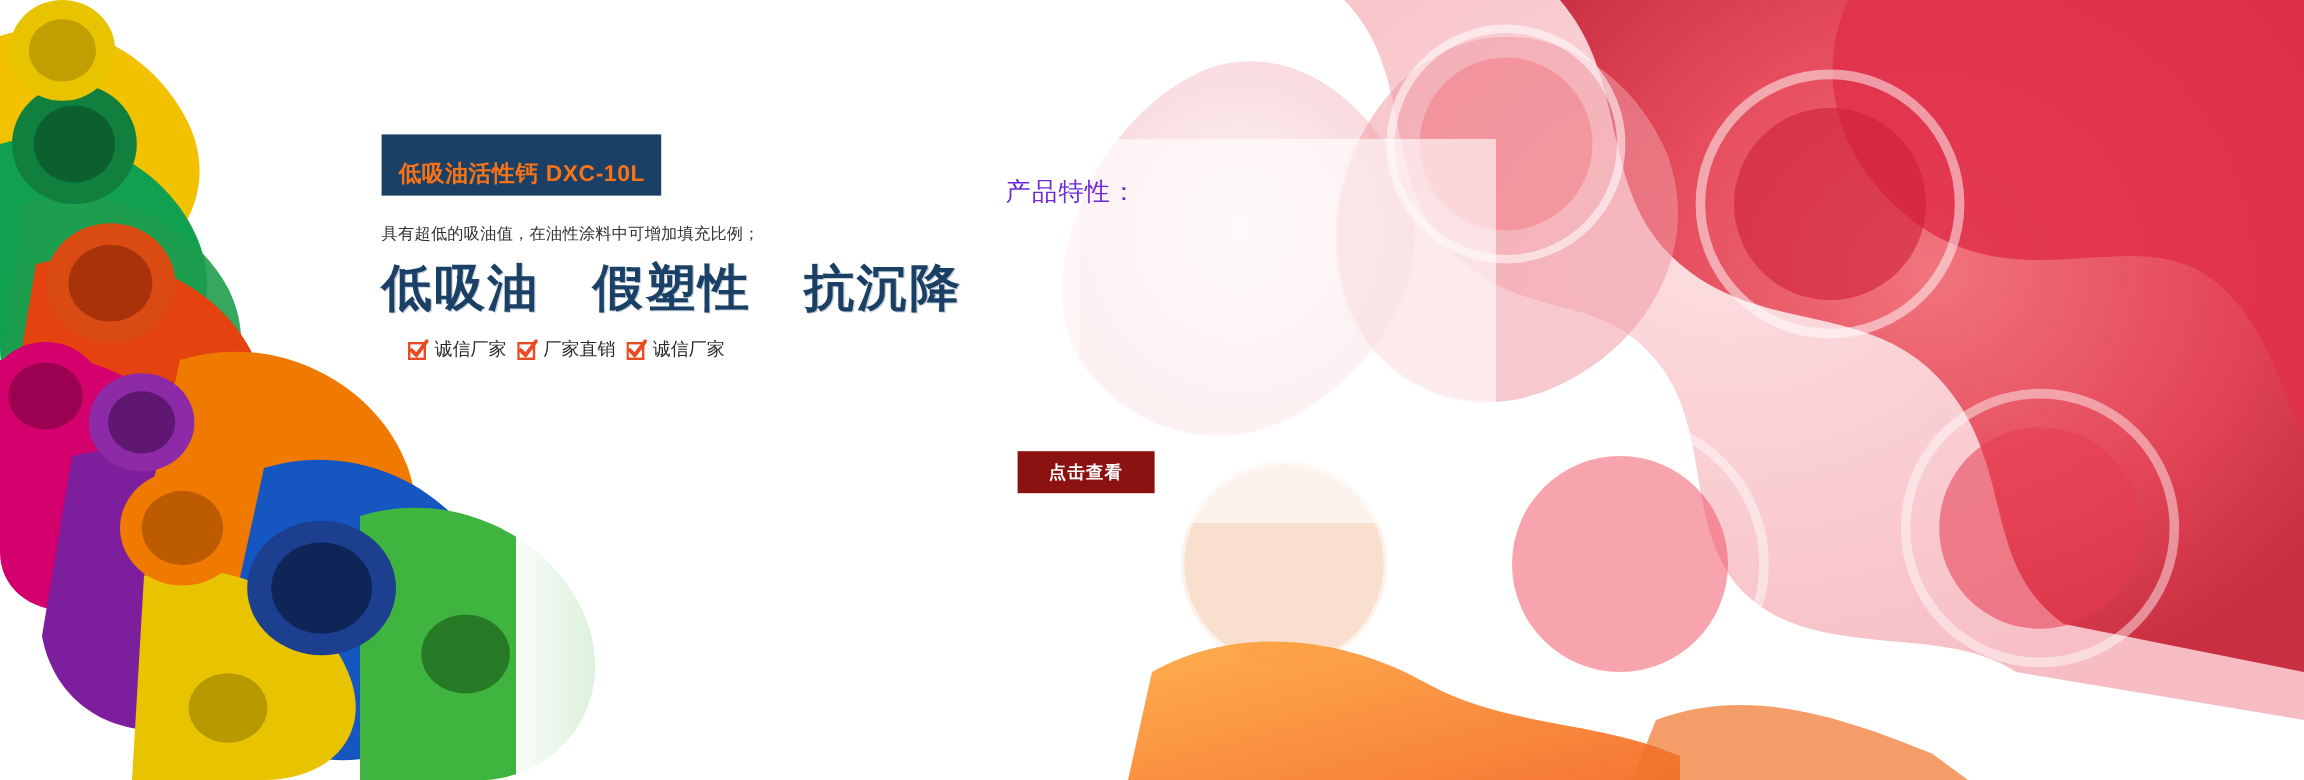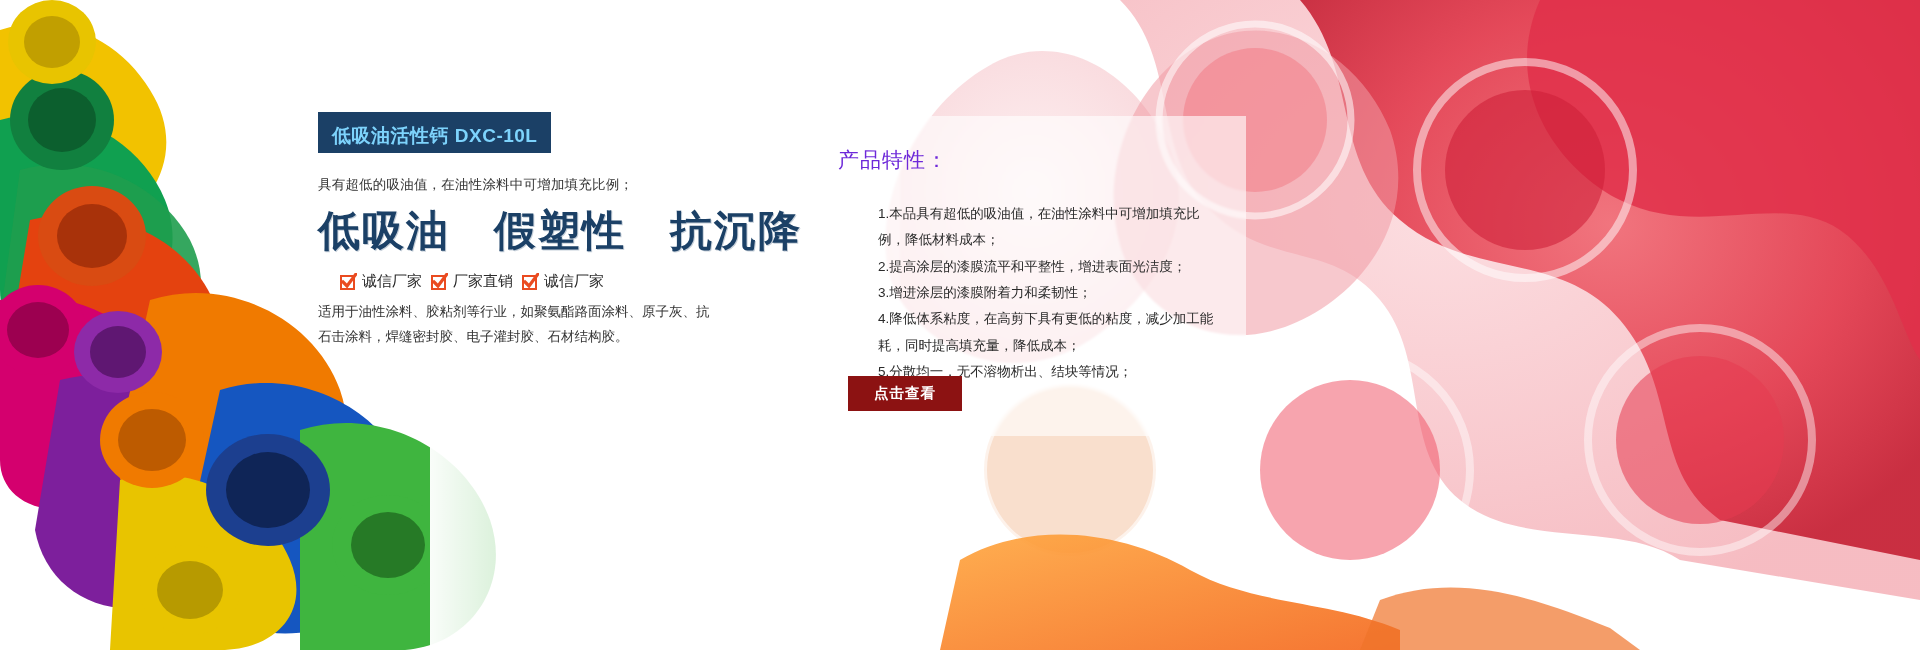--- a/index.html
+++ b/index.html
@@ -10,23 +10,23 @@
   }
   .banner{position:relative;width:1920px;height:650px;overflow:hidden;background:#fff;}
 
   
   .bg{position:absolute;inset:0;overflow:hidden;}
   .bg svg{position:absolute;inset:0;width:1920px;height:650px;}
 
   
   .content{position:absolute;left:318px;top:112px;width:420px;}
   .title-badge{
-    display:inline-block;background:#1b4066;color:#7dd3fc;
+    display:inline-block;background:#1b4066;color:#f97316;
     font-size:19px;font-weight:bold;letter-spacing:.5px;
-    padding:14px 14px 8px 14px;line-height:1;
+    padding:24px 14px 8px 14px;line-height:1;
   }
   .sub-line{
     margin-top:22px;font-size:13.5px;color:#333;letter-spacing:.2px;line-height:1.5;
   }
   .headline{
     margin-top:13px;font-family:"Liberation Serif","DejaVu Serif",serif;
     font-size:42px;font-weight:bold;color:#1b4066;letter-spacing:2px;
     white-space:nowrap;line-height:1.1;
     text-shadow:1px 1px 0 rgba(27,64,102,.25);
   }
@@ -192,33 +192,25 @@
             <rect x="1" y="3" width="13" height="13" fill="none" stroke="#ea4b20" stroke-width="2"></rect>
             <path d="M3 9 L7 13 L16 1" fill="none" stroke="#ea4b20" stroke-width="3.2" stroke-linecap="square"></path>
           </svg>
         </span>
         <span class="feature-label">诚信厂家</span>
       </div>
 
     </div>
 
 
-    <div class="sec-body">适用于油性涂料、胶粘剂等行业，如聚氨酯路面涂料、原子灰、抗石击涂料，焊缝密封胶、电子灌封胶、石材结构胶。</div>
   </div>
 
   <div class="panel">
     <div class="panel-inner">
 
       <div class="panel-title">产品特性：</div>
 
-      <ul class="panel-list">
-        <li>1.本品具有超低的吸油值，在油性涂料中可增加填充比例，降低材料成本；</li>
-        <li>2.提高涂层的漆膜流平和平整性，增进表面光洁度；</li>
-        <li>3.增进涂层的漆膜附着力和柔韧性；</li>
-        <li>4.降低体系粘度，在高剪下具有更低的粘度，减少加工能耗，同时提高填充量，降低成本；</li>
-        <li>5.分散均一，无不溶物析出、结块等情况；</li>
-      </ul>
     </div>
   </div>
 
   <button class="cta">点击查看</button>
 
 </div>
 
 </body></html>

